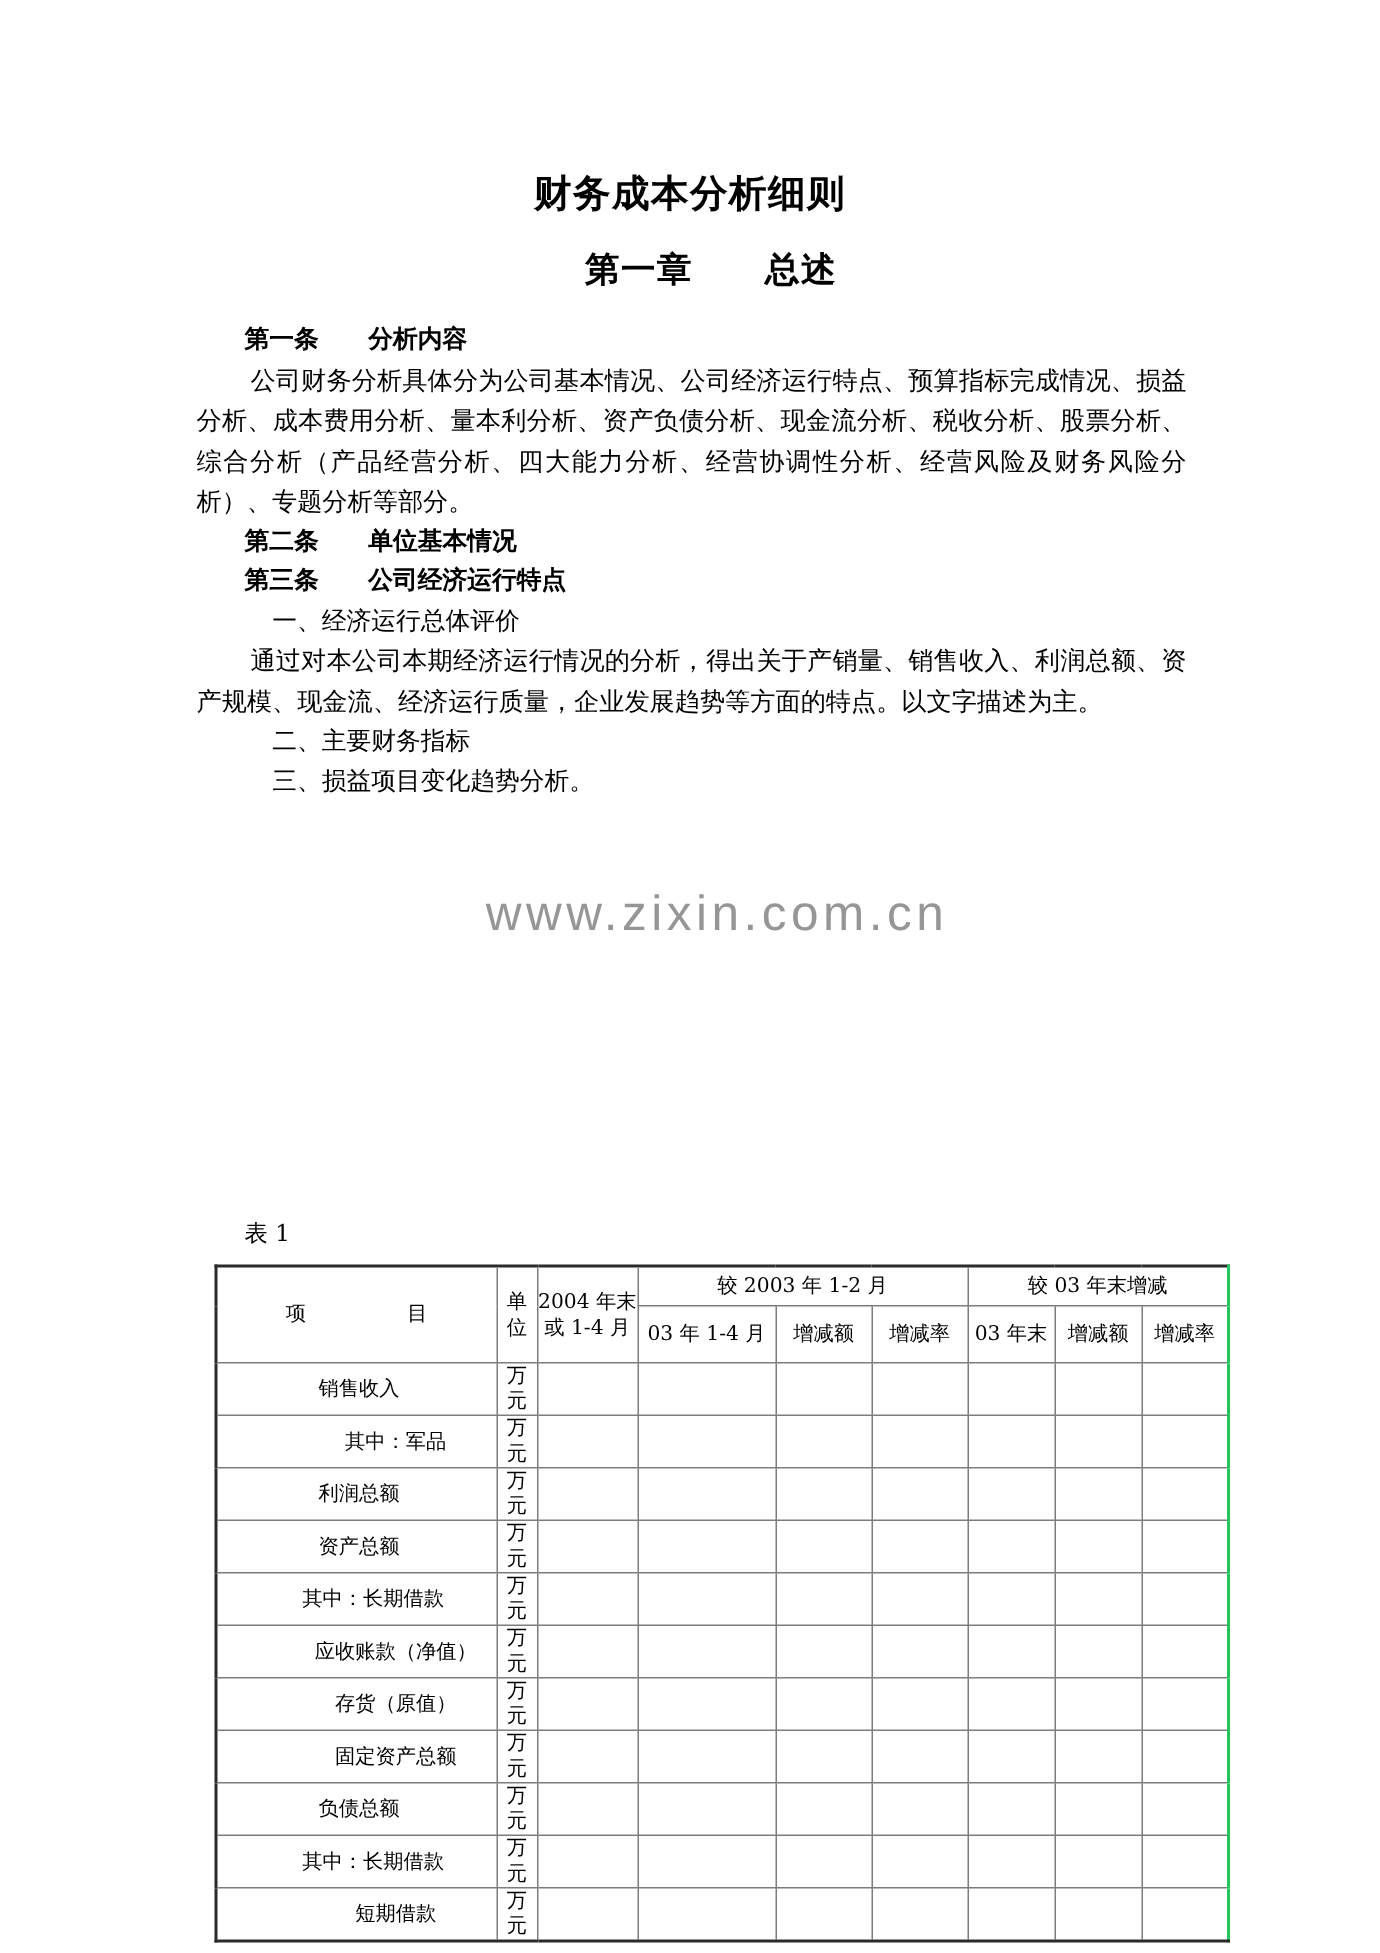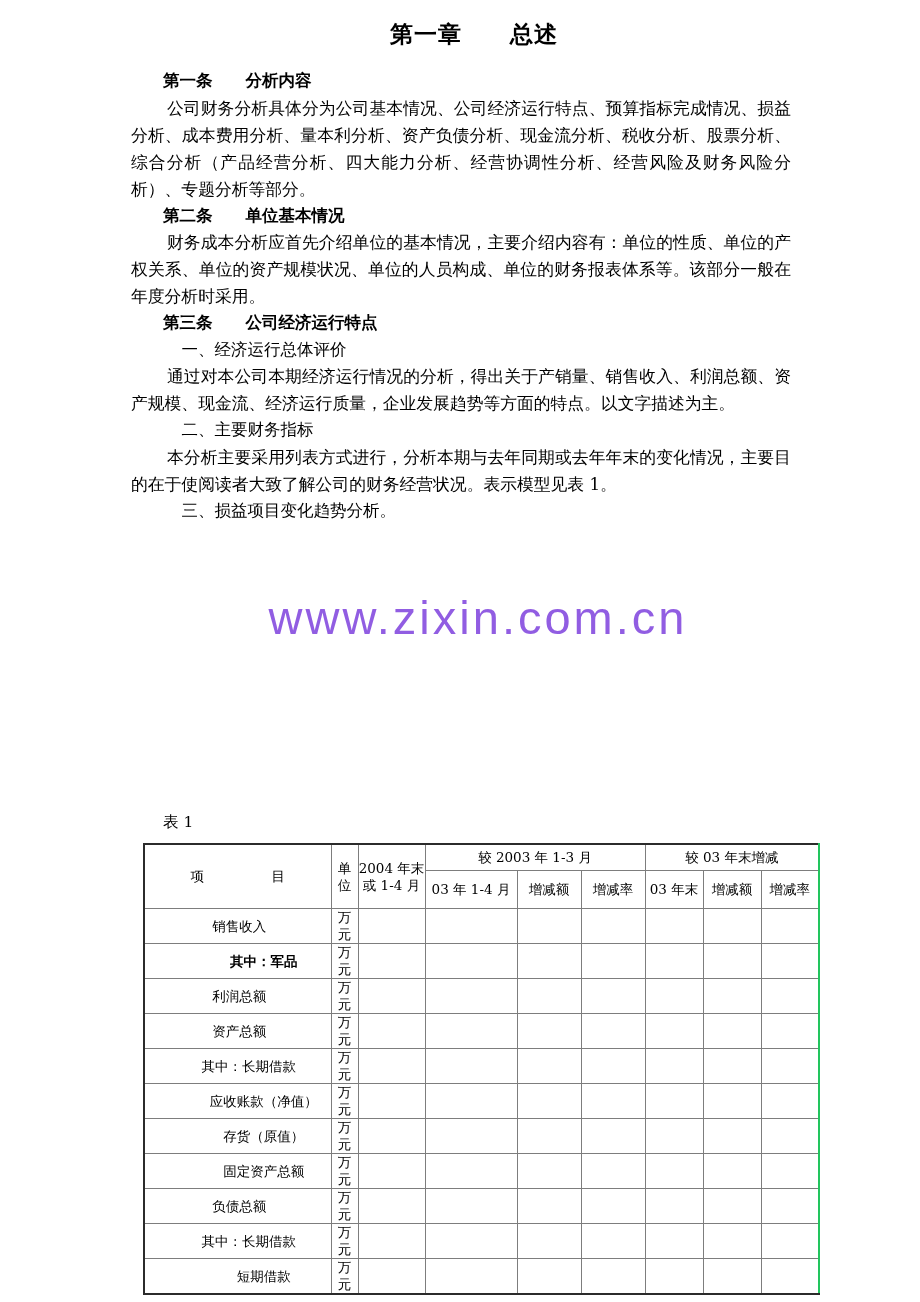--- a/index.html
+++ b/index.html
@@ -25,23 +25,23 @@
   }
 
   
   .watermark {
     position: absolute;
     left: 168px;
     top: 590px;
     width: 620px;
     text-align: center;
     font-family: "Liberation Sans", sans-serif;
-    font-size: 47px;
+    font-size: 33px;
     letter-spacing: 3px;
-    color: #6d28d9;
+    color: #737373;
     opacity: 0.75;
     white-space: nowrap;
     pointer-events: none;
     z-index: 0;
   }
 
   .content {
     position: absolute;
     left: 0;
     top: 0;
@@ -159,32 +159,31 @@
 </style>
 </head>
 <body>
 
 <div class="page">
 
   <div class="watermark">www.zixin.com.cn</div>
 
   <div class="content">
 
+    <div class="doc-title">财务成本分析细则</div>
     <div class="chapter-title">第一章　　总述</div>
 
     <div class="body-block">
       <div class="sec-head">第一条　　分析内容</div>
       <div class="para">公司财务分析具体分为公司基本情况、公司经济运行特点、预算指标完成情况、损益分析、成本费用分析、量本利分析、资产负债分析、现金流分析、税收分析、股票分析、综合分析（产品经营分析、四大能力分析、经营协调性分析、经营风险及财务风险分析）、专题分析等部分。</div>
       <div class="sec-head">第二条　　单位基本情况</div>
-      <div class="para">财务成本分析应首先介绍单位的基本情况，主要介绍内容有：单位的性质、单位的产权关系、单位的资产规模状况、单位的人员构成、单位的财务报表体系等。该部分一般在年度分析时采用。</div>
       <div class="sec-head">第三条　　公司经济运行特点</div>
       <div class="sub-head">　一、经济运行总体评价</div>
       <div class="para">通过对本公司本期经济运行情况的分析，得出关于产销量、销售收入、利润总额、资产规模、现金流、经济运行质量，企业发展趋势等方面的特点。以文字描述为主。</div>
       <div class="sub-head">　二、主要财务指标</div>
-      <div class="para">本分析主要采用列表方式进行，分析本期与去年同期或去年年末的变化情况，主要目的在于使阅读者大致了解公司的财务经营状况。表示模型见表 1。</div>
       <div class="sub-head">　三、损益项目变化趋势分析。</div>
     </div>
 
   </div>
 
   <div class="table-caption">表 1</div>
 
   <div class="tbl-wrap">
     <table class="model">
       <colgroup>
@@ -196,21 +195,21 @@
         <col style="width:64px">
         <col style="width:58px">
         <col style="width:58px">
         <col style="width:58px">
       </colgroup>
       <tbody>
         <tr>
           <td class="h-item outer-top outer-left item-head-text" rowspan="2">项　　　　　目</td>
           <td class="h-item outer-top" rowspan="2">单位</td>
           <td class="h-item outer-top" rowspan="2">2004 年末或 1-4 月</td>
-          <td class="h-grp outer-top" colspan="3">较 2003 年 1-3 月</td>
+          <td class="h-grp outer-top" colspan="3">较 2003 年 1-2 月</td>
           <td class="h-grp outer-top outer-right" colspan="3">较 03 年末增减</td>
         </tr>
         <tr>
           <td class="h-sub">03 年 1-4 月</td>
           <td class="h-sub">增减额</td>
           <td class="h-sub">增减率</td>
           <td class="h-sub">03 年末</td>
           <td class="h-sub">增减额</td>
           <td class="h-sub outer-right">增减率</td>
         </tr>
@@ -221,21 +220,21 @@
             <td class="unit-cell">万元</td>
             <td class=""></td>
             <td class=""></td>
             <td class=""></td>
             <td class=""></td>
             <td class=""></td>
             <td class=""></td>
             <td class="outer-right"></td>
           </tr>
           <tr class="row">
-            <td class="item-label outer-left" style="padding-left: 52px; font-weight: bold;">其中：军品</td>
+            <td class="item-label outer-left" style="padding-left: 52px;">其中：军品</td>
             <td class="unit-cell">万元</td>
             <td class=""></td>
             <td class=""></td>
             <td class=""></td>
             <td class=""></td>
             <td class=""></td>
             <td class=""></td>
             <td class="outer-right"></td>
           </tr>
           <tr class="row">

